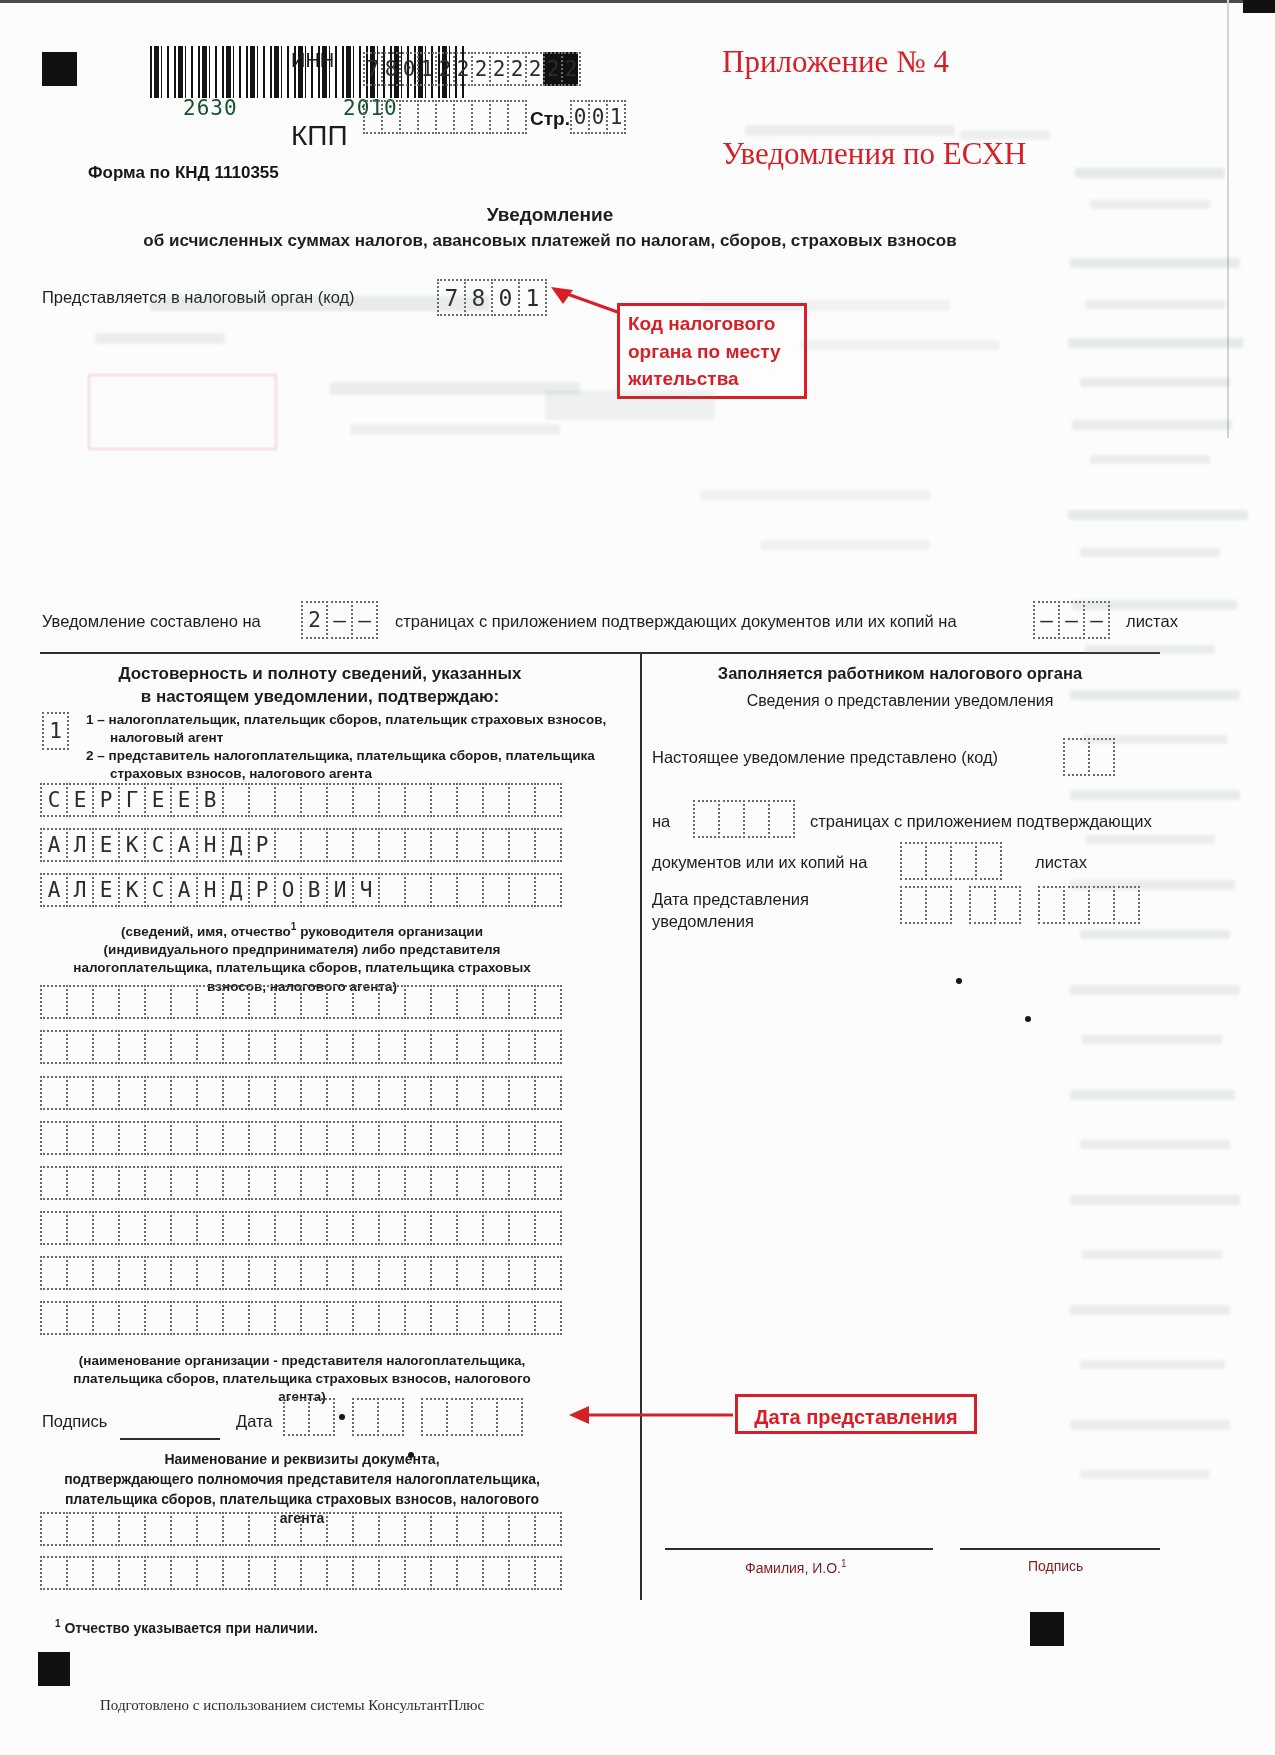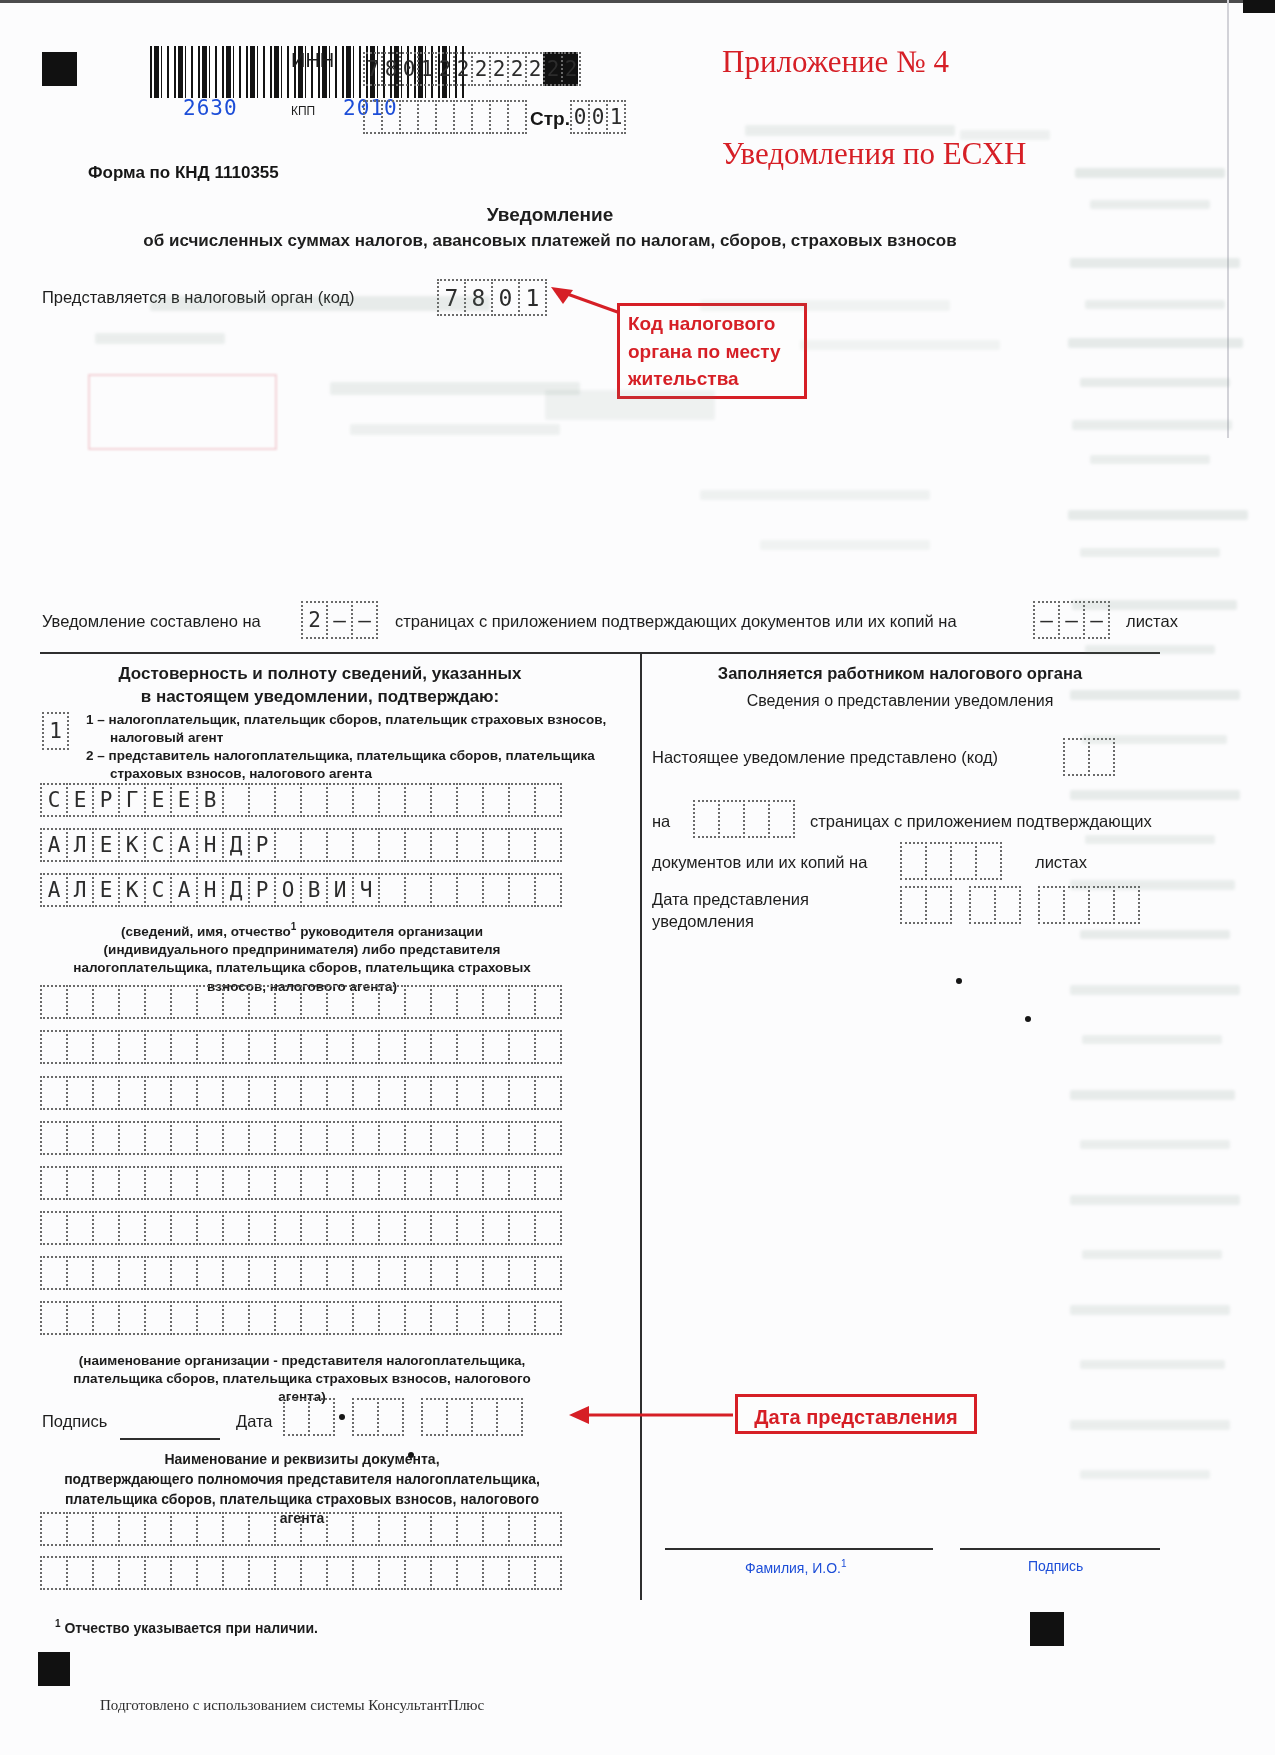--- a/index.html
+++ b/index.html
@@ -9,21 +9,21 @@
     font-family:"Liberation Sans",sans-serif;color:#1e1e1e;
   }
   .abs{position:absolute;}
   .sq{position:absolute;background:#111;}
   .hrule{position:absolute;background:#2f2f2f;height:2px;}
   .vrule{position:absolute;background:#2f2f2f;width:2px;}
   .barcode{
     position:absolute;left:150px;top:46px;width:316px;height:52px;
     background:repeating-linear-gradient(90deg,#141414 0 2px,#fff 2px 4px,#141414 4px 9px,#fff 9px 11px,#141414 11px 12px,#fff 12px 17px,#141414 17px 19px,#fff 19px 24px);
   }
-  .bc-num{position:absolute;font-family:"DejaVu Sans Mono",monospace;font-size:21px;color:#1d4ed8;letter-spacing:1px;text-align:right;}
+  .bc-num{position:absolute;font-family:"DejaVu Sans Mono",monospace;font-size:21px;color:#14532d;letter-spacing:1px;text-align:right;}
   .lbl{position:absolute;font-size:16.5px;color:#1d1d1d;}
   .lbl-b{position:absolute;font-size:16.5px;font-weight:bold;color:#161616;}
   .cellrow{position:absolute;display:flex;align-items:stretch;}
   .cell{
     box-sizing:border-box;border:2px dotted #6a6a6a;margin-left:-2px;
     display:flex;align-items:center;justify-content:center;
     font-family:"DejaVu Sans Mono",monospace;color:#2c2c2c;
   }
   .cell:first-child{margin-left:0;}
   .c-inn .cell{width:20px;height:34px;font-size:21px;}
@@ -36,21 +36,21 @@
   .red-box{
     position:absolute;border:3px solid #d61f26;background:#fdfdfd;
     color:#d61f26;font-size:19px;font-weight:bold;line-height:1.45;
     padding:4px 8px;box-sizing:border-box;
   }
   .title1{position:absolute;left:40px;top:204px;width:1020px;text-align:center;font-size:19px;font-weight:bold;}
   .title2{position:absolute;left:20px;top:231px;width:1060px;text-align:center;font-size:17px;font-weight:bold;}
   .cap{position:absolute;font-size:13.5px;font-weight:bold;text-align:center;line-height:1.36;color:#1c1c1c;}
   .opt{position:absolute;font-size:13.5px;font-weight:bold;color:#1c1c1c;white-space:nowrap;}
   .sigline{position:absolute;background:#2e2e2e;height:2px;}
-  .small-cap{position:absolute;font-size:14px;color:#1d4ed8;}
+  .small-cap{position:absolute;font-size:14px;color:#7f1d1d;}
   .footer-serif{position:absolute;font-family:"Liberation Serif",serif;font-size:15px;color:#2e2e2e;}
   .bleed{position:absolute;border-radius:2px;filter:blur(1.6px);background:#6e8a7c;pointer-events:none;}
   .ghost-box{position:absolute;border:2px solid rgba(221,112,122,.28);filter:blur(1px);pointer-events:none;}
   .edge-line{position:absolute;left:1227px;top:0;width:2px;height:438px;background:#d2d2d8;}
   sup{font-size:10px;}
 </style>
 </head>
 <body>
 
 <div class="page">
@@ -76,21 +76,21 @@
       <div class="cell">1</div>
       <div class="cell">2</div>
       <div class="cell">2</div>
       <div class="cell">2</div>
       <div class="cell">2</div>
       <div class="cell">2</div>
       <div class="cell">2</div>
       <div class="cell">2</div>
       <div class="cell">2</div>
     </div>
-  <div class="lbl" style="left:291px;top:104px;font-size:12px">КПП</div>
+  <div class="lbl" style="left:291px;top:120px;font-size:28px">КПП</div>
   <div class="cellrow c-inn" style="left:363px;top:100px">
       <div class="cell"></div>
       <div class="cell"></div>
       <div class="cell"></div>
       <div class="cell"></div>
       <div class="cell"></div>
       <div class="cell"></div>
       <div class="cell"></div>
       <div class="cell"></div>
       <div class="cell"></div>

